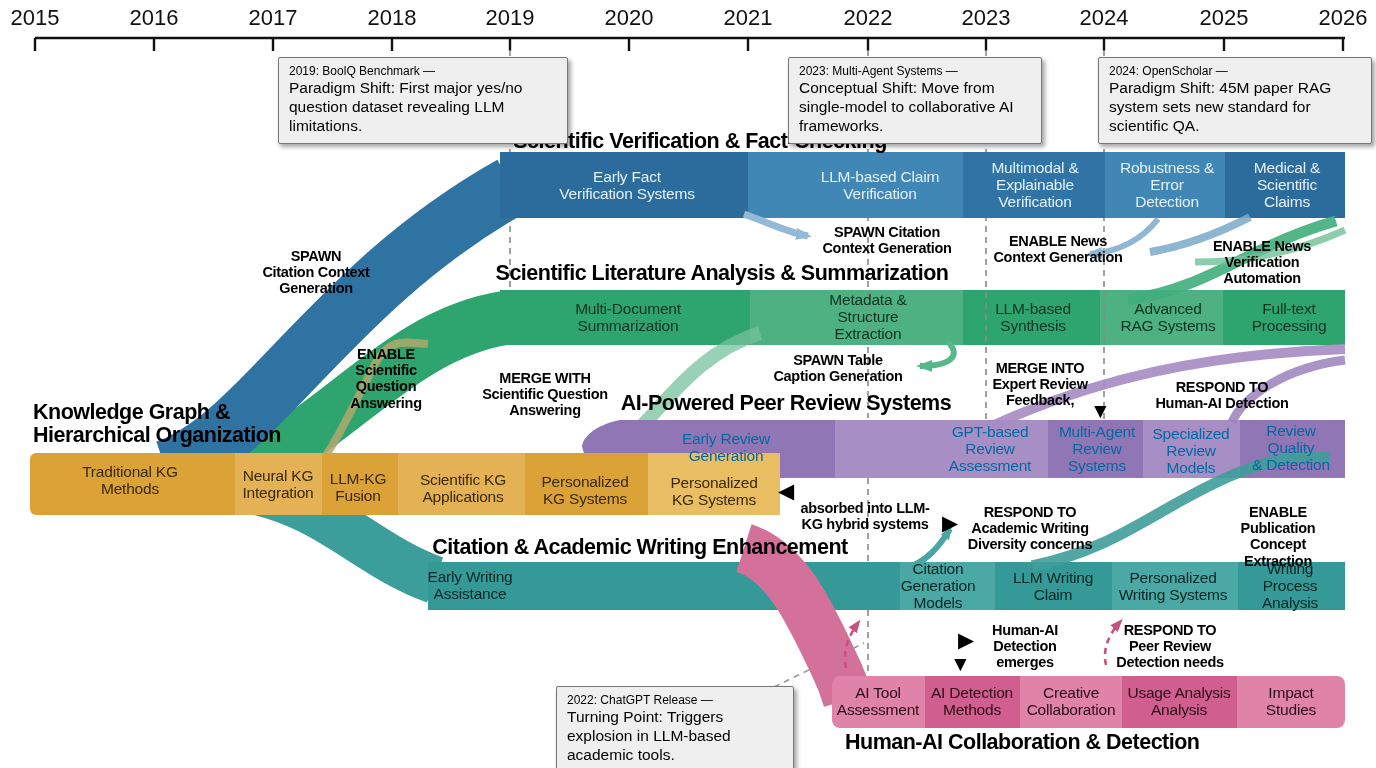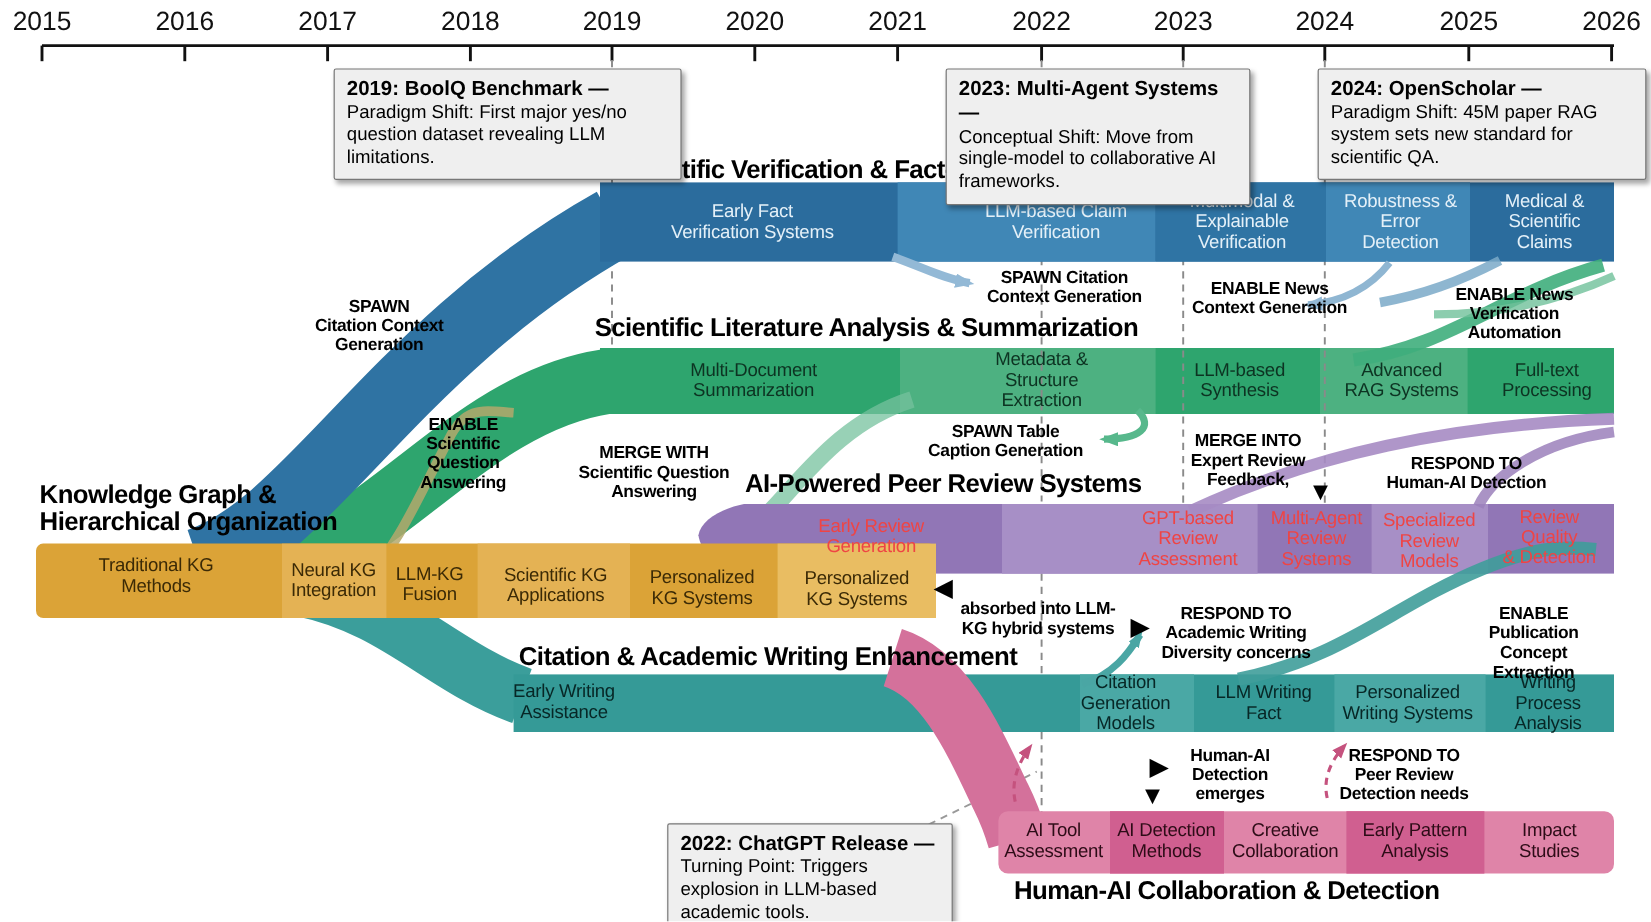--- a/index.html
+++ b/index.html
@@ -10,26 +10,26 @@
   .stream-title{position:absolute;z-index:4;font-weight:bold;font-size:21.5px;letter-spacing:-0.5px;
                 white-space:pre-line;line-height:1.05;}
   .stream-title.center{text-align:center;transform:translateX(-50%);}
   .seg-label{position:absolute;z-index:4;font-size:15.5px;line-height:1.1;text-align:center;
              white-space:pre-line;transform:translate(-50%,-50%);letter-spacing:-0.2px;}
   .ann{position:absolute;z-index:5;font-weight:bold;font-size:14.5px;line-height:1.12;text-align:center;
        white-space:pre-line;letter-spacing:-0.3px;transform:translateX(-50%);color:#000;}
   .tri{position:absolute;z-index:6;font-size:21px;line-height:1;color:#000;}
   .callout{position:absolute;z-index:7;background:#efefef;border:1.6px solid #777;border-radius:2px;
            box-shadow:2.5px 3px 4px rgba(0,0,0,0.35);padding:6px 10px 8px 10px;font-size:15.5px;line-height:1.2;}
-  .callout .t{font-weight:bold;font-size:17px;margin-bottom:1px;}
+  .callout .t{font-weight:normal;font-size:12px;margin-bottom:1px;}
   .callout .lead{font-weight:normal;}
   .callout.plain-lead .lead{font-weight:normal;}
   .txt-blue{color:#e4f0f8;}
   .txt-green{color:#0d3322;}
-  .txt-purple{color:#ef4444;}
+  .txt-purple{color:#0369a1;}
   .txt-gold{color:#3b2a06;}
   .txt-teal{color:#072726;}
   .txt-pink{color:#2d0c17;}
 </style>
 </head>
 <body>
 
 <div class="stage">
 
   <svg width="1376" height="768" viewBox="0 0 1376 768">
@@ -209,34 +209,34 @@
 KG Systems</div>
   <div class="seg-label txt-gold" style="left:714px;top:491px">Personalized
 KG Systems</div>
 
   <div class="seg-label txt-teal" style="left:470px;top:585px">Early Writing
 Assistance</div>
   <div class="seg-label txt-teal" style="left:938px;top:586px">Citation
 Generation
 Models</div>
   <div class="seg-label txt-teal" style="left:1053px;top:586px">LLM Writing
-Fact</div>
+Claim</div>
   <div class="seg-label txt-teal" style="left:1173px;top:586px">Personalized
 Writing Systems</div>
   <div class="seg-label txt-teal" style="left:1290px;top:586px">Writing
 Process
 Analysis</div>
 
   <div class="seg-label txt-pink" style="left:878px;top:701px">AI Tool
 Assessment</div>
   <div class="seg-label txt-pink" style="left:972px;top:701px">AI Detection
 Methods</div>
   <div class="seg-label txt-pink" style="left:1071px;top:701px">Creative
 Collaboration</div>
-  <div class="seg-label txt-pink" style="left:1179px;top:701px">Early Pattern
+  <div class="seg-label txt-pink" style="left:1179px;top:701px">Usage Analysis
 Analysis</div>
   <div class="seg-label txt-pink" style="left:1291px;top:701px">Impact
 Studies</div>
 
   <div class="ann" style="left:316px;top:248px">SPAWN
 Citation Context
 Generation</div>
   <div class="ann" style="left:386px;top:346px">ENABLE
 Scientific
 Question

